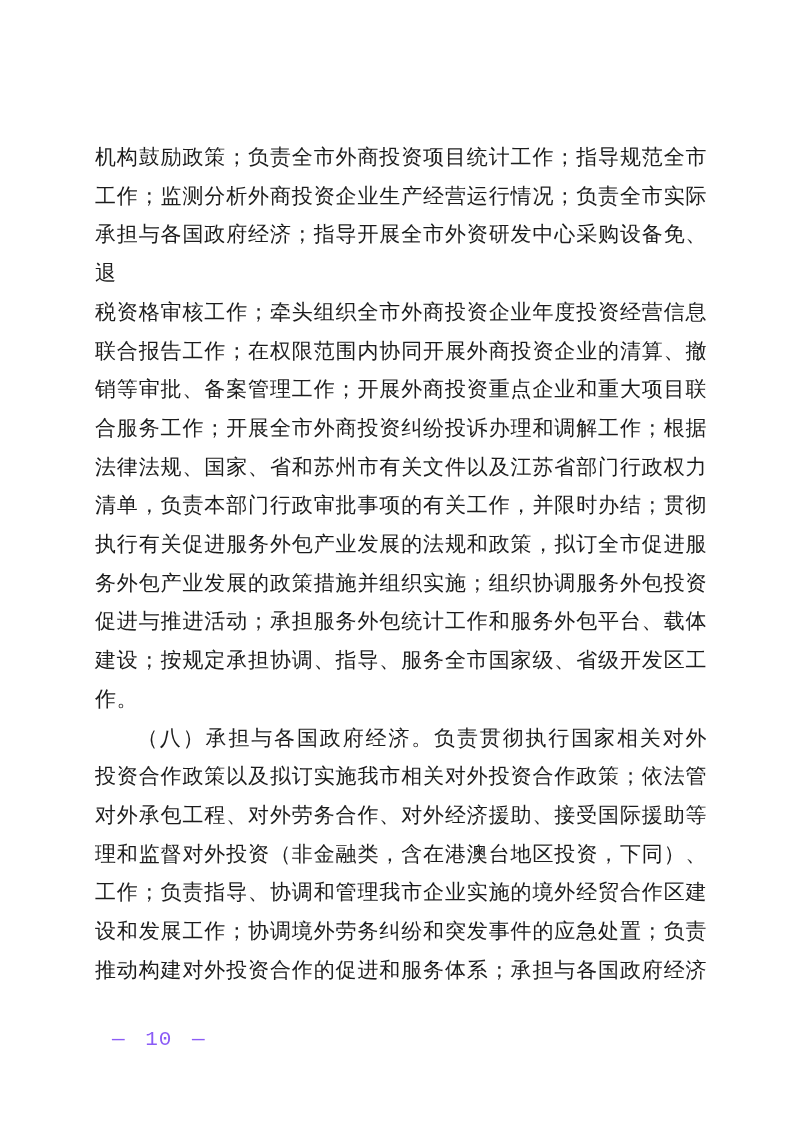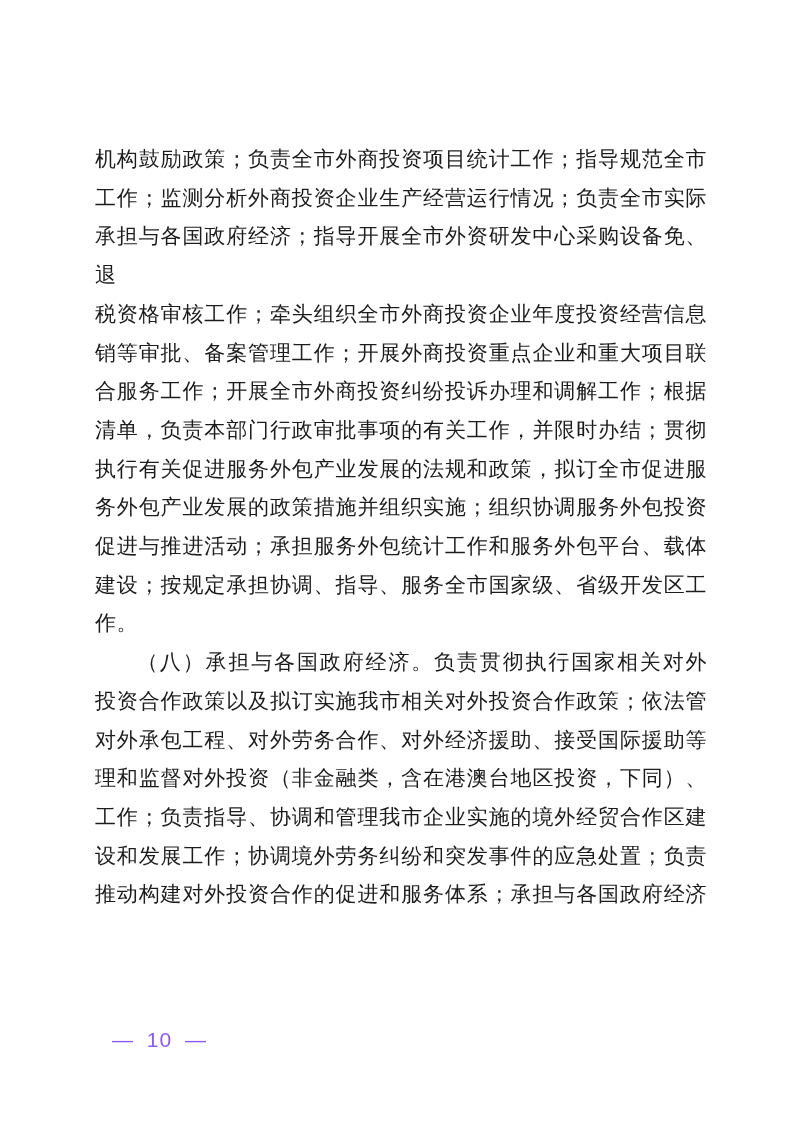--- a/index.html
+++ b/index.html
@@ -6,21 +6,21 @@
     margin: 0;
     padding: 0;
     background: #ffffff;
   }
   .page {
     position: relative;
     width: 793px;
     height: 1076px;
     background: #ffffff;
     overflow: hidden;
-    font-family: Liberation Sans, sans-serif;
+    font-family: Liberation Mono, monospace;
     color: #1c1c1c;
   }
   .text-block {
     position: absolute;
     left: 95px;
     top: 140px;
     width: 612px;
     font-size: 21px;
     line-height: 38.7px;
     letter-spacing: 0.5px;
@@ -48,22 +48,24 @@
 </style>
 </head>
 <body>
 
 <div class="page">
   <div class="text-block">
     <div class="line">机构鼓励政策；负责全市外商投资项目统计工作；指导规范全市</div>
     <div class="line">工作；监测分析外商投资企业生产经营运行情况；负责全市实际</div>
     <div class="line">承担与各国政府经济；指导开展全市外资研发中心采购设备免、退</div>
     <div class="line">税资格审核工作；牵头组织全市外商投资企业年度投资经营信息</div>
+    <div class="line">联合报告工作；在权限范围内协同开展外商投资企业的清算、撤</div>
     <div class="line">销等审批、备案管理工作；开展外商投资重点企业和重大项目联</div>
     <div class="line">合服务工作；开展全市外商投资纠纷投诉办理和调解工作；根据</div>
+    <div class="line">法律法规、国家、省和苏州市有关文件以及江苏省部门行政权力</div>
     <div class="line">清单，负责本部门行政审批事项的有关工作，并限时办结；贯彻</div>
     <div class="line">执行有关促进服务外包产业发展的法规和政策，拟订全市促进服</div>
     <div class="line">务外包产业发展的政策措施并组织实施；组织协调服务外包投资</div>
     <div class="line">促进与推进活动；承担服务外包统计工作和服务外包平台、载体</div>
     <div class="line">建设；按规定承担协调、指导、服务全市国家级、省级开发区工</div>
     <div class="line short">作。</div>
     <div class="line indent">（八）承担与各国政府经济。负责贯彻执行国家相关对外</div>
     <div class="line">投资合作政策以及拟订实施我市相关对外投资合作政策；依法管</div>
     <div class="line">对外承包工程、对外劳务合作、对外经济援助、接受国际援助等</div>
     <div class="line">理和监督对外投资（非金融类，含在港澳台地区投资，下同）、</div>

